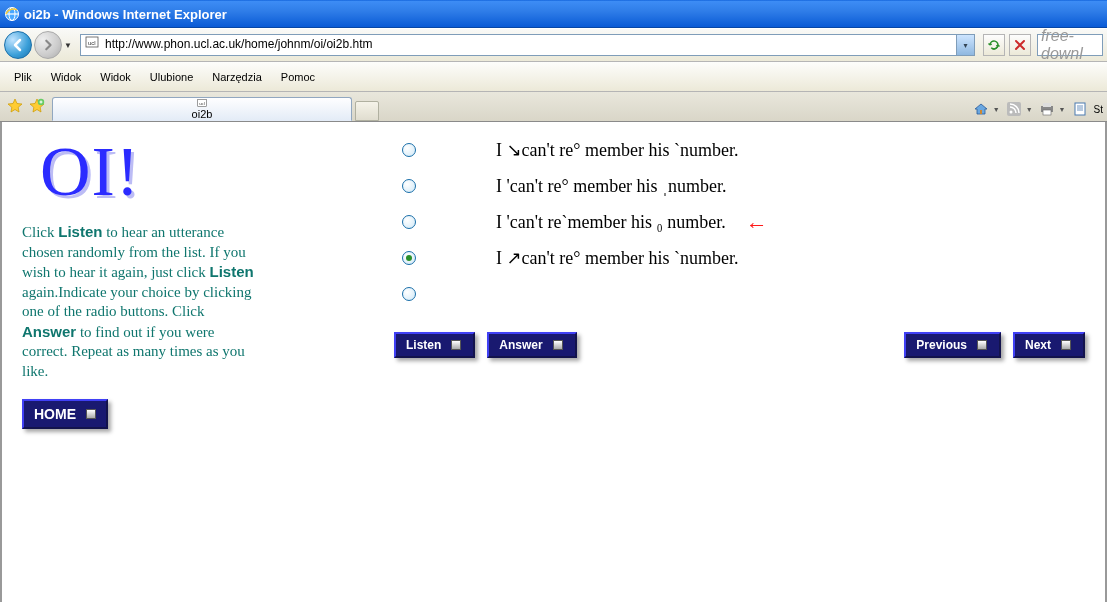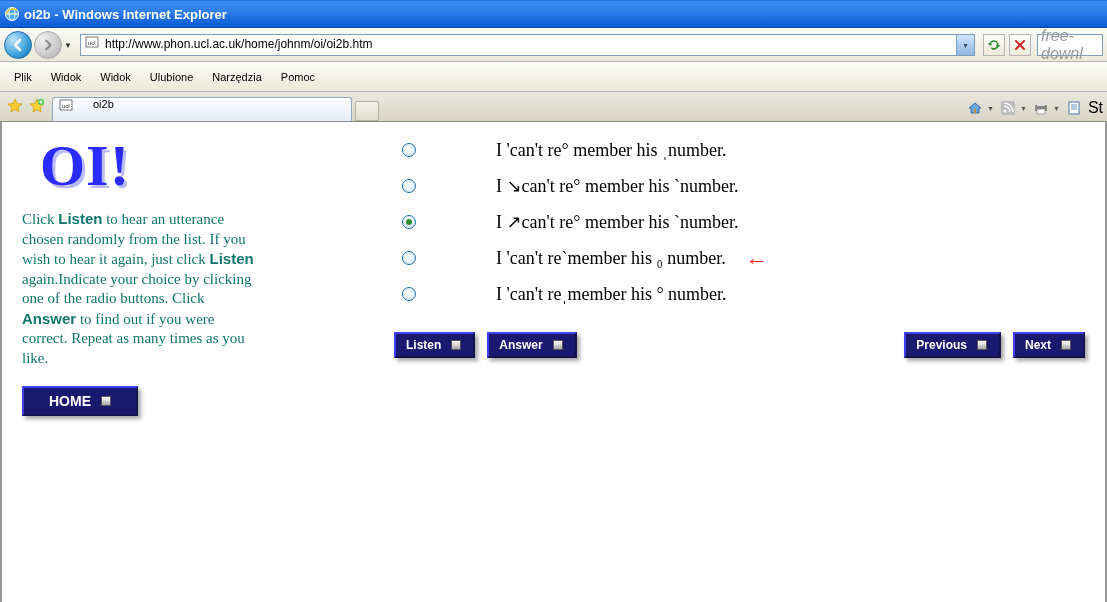--- a/index.html
+++ b/index.html
@@ -22,33 +22,33 @@
 .sq-btn { width: 22px; height: 22px; border: 1px solid #b5b5b5; background: linear-gradient(#fdfdfd,#ece9d8); display:flex;align-items:center;justify-content:center; margin-left:2px; }
 .search-box { width: 66px; height: 22px; border:1px solid #7f9db9; background:#fff; margin-left:4px; display:flex; align-items:center; padding:0 3px; color:#999; font-style:italic; font-size:16px; }
 
 
 .menubar { height: 30px; background: linear-gradient(#fdfdfb, #ece9d8); border-bottom:1px solid #b5b5b5; display:flex; align-items:center; padding: 0 6px; gap: 3px; }
 .menubar span { padding: 2px 8px; font-size: 11px; }
 
 
 .tabbar { height: 30px; background: linear-gradient(#e9e7dc,#d9d6c8); border-bottom:1px solid #8a8a8a; display:flex; align-items:flex-end; padding: 0 4px; }
 .fav-ico { width:18px;height:18px; margin: 0 2px 6px 2px; display:flex;align-items:center;justify-content:center; }
-.tab { height: 24px; min-width: 300px; background: linear-gradient(#fefeff,#e4ecf7); border:1px solid #91a7c0; border-bottom:1px solid #e4ecf7; border-radius: 3px 3px 0 0; display:flex; padding:0 6px; gap:20px; font-size:11px; margin-left:4px; }
+.tab { height: 24px; min-width: 300px; background: linear-gradient(#fefeff,#e4ecf7); border:1px solid #91a7c0; border-bottom:1px solid #e4ecf7; border-radius: 3px 3px 0 0; display:flex; align-items:center; padding:0 6px; gap:0; font-size:11px; margin-left:4px;flex-direction:column; }
 .newtab { width: 24px; height:20px; border:1px solid #b0b0a0; background:linear-gradient(#f5f3e9,#e0ddcf); border-radius:2px 2px 0 0; margin-left:3px; margin-bottom:0; }
 .rt-tools { margin-left:auto; display:flex; align-items:center; gap:6px; padding-bottom:4px; }
 .rt-tools .ti { width:16px;height:16px; display:flex;align-items:center;justify-content:center; }
 .rt-tools .dd { font-size:7px; color:#555; margin-left:-2px; }
 
 
 .page { display:flex; padding: 10px 20px; background:#fff; height: calc(602px - 28px - 34px - 22px - 30px); border-left:2px solid #999; border-right:2px solid #999;}
 .leftcol { width: 240px; }
-.logo { font-family: Georgia, "Times New Roman", serif; font-weight: bold; font-size: 58px; color: #2b2bff; text-shadow: 3px 3px 0 #bcbcf5; letter-spacing: 1px; margin: 0 0 10px 18px; }
+.logo { font-family: Georgia, "Times New Roman", serif; font-weight: normal; font-size: 70px; color: #2b2bff; text-shadow: 3px 3px 0 #bcbcf5; letter-spacing: 1px; margin: 0 0 10px 18px; }
 .instructions { color: #0f766e; font-family: Georgia, "Times New Roman", serif; font-size: 15px; line-height: 1.3; }
 .instructions b { font-weight: bold; }
-.home-btn { margin-top: 18px; display:inline-flex; align-items:center; background:#191970; color:#fff; font-weight:bold; font-size:14px; padding:5px 25px; border:2px outset #2a2aa0; box-shadow: 3px 3px 4px rgba(0,0,0,0.35); font-family: Arial, sans-serif; gap:10px; }
+.home-btn { margin-top: 18px; display:inline-flex; align-items:center; background:#191970; color:#fff; font-weight:bold; font-size:14px; padding:5px 10px; border:2px outset #2a2aa0; box-shadow: 3px 3px 4px rgba(0,0,0,0.35); font-family: Arial, sans-serif; gap:10px; }
 .btn-sq { width:10px;height:10px;background:linear-gradient(#fff,#aaa);border:1px solid #555; }
 
 .rightcol { flex:1; padding-left: 140px; }
 .opt-row { display:flex; align-items:center; height: 36px; }
 .radio { width:14px;height:14px;border:1px solid #1a6fa9;border-radius:50%;background:radial-gradient(circle at 35% 35%,#fff,#cfe8f7); margin-right:80px; position:relative; cursor:pointer;}
 .radio.sel::after { content:""; position:absolute; left:3px; top:3px; width:6px;height:6px;border-radius:50%; background:#2a8f2a; }
 .opt-text { font-family: Georgia, "Times New Roman", serif; font-size: 18px; }
 .arrow { color:#ff1a1a; font-size:22px; font-weight:bold; margin-left:20px; }
 
 .btnrow { display:flex; gap:12px; margin-top:20px; margin-left:-8px;}
@@ -160,55 +160,54 @@
           <rect x="4" y="8" width="8" height="5" fill="#fff" stroke="#666" stroke-width="0.6"></rect>
         </svg>
       </div>
       <span class="dd">▼</span>
     <div class="ti">
         <svg width="14" height="14" viewBox="0 0 14 14">
           <rect x="2" y="1" width="10" height="12" fill="#fff" stroke="#4a7ab0" stroke-width="1"></rect>
           <path d="M4 4h6M4 6h6M4 8h6" stroke="#4a7ab0" stroke-width="0.8"></path>
         </svg>
       </div>
-    <span style="font-size:16px;">St</span>
+    <span style="font-size:10px;">St</span>
   </div>
 </div>
 
 <div class="page">
   <div class="leftcol">
     <div class="logo">OI!</div>
     <div class="instructions" id="instructions">Click <b>Listen</b> to hear an utterance chosen randomly from the list. If you wish to hear it again, just click <b>Listen</b> again.Indicate your choice by clicking one of the radio buttons. Click <b>Answer</b> to find out if you were correct. Repeat as many times as you like.</div>
     <div class="home-btn">
       <span>HOME</span>
       <span class="btn-sq"></span>
     </div>
   </div>
   <div class="rightcol">
     <div id="options">
         <div class="opt-row">
           <div class="radio"></div>
+          <div class="opt-text">I ↘can't re° member his ˋnumber.</div>
+        </div>
+        <div class="opt-row">
+          <div class="radio"></div>
           <div class="opt-text">I 'can't re° member his ˌnumber.</div>
         </div>
         <div class="opt-row">
           <div class="radio"></div>
-          <div class="opt-text">I ↘can't re° member his ˋnumber.</div>
+          <div class="opt-text">I 'can't reˋmember his ₀ number.</div>
+          <span class="arrow">←</span>
         </div>
         <div class="opt-row">
           <div class="radio sel"></div>
           <div class="opt-text">I ↗can't re° member his ˋnumber.</div>
         </div>
         <div class="opt-row">
           <div class="radio"></div>
-          <div class="opt-text">I 'can't reˋmember his ₀ number.</div>
-          <span class="arrow">←</span>
-        </div>
-        <div class="opt-row">
-          <div class="radio"></div>
-          <div class="opt-text">I 'can't reˌmember his ° number.</div>
         </div>
       </div>
     <div class="btnrow">
       <div class="app-btn">
           <span>Listen</span>
           <span class="btn-sq"></span>
         </div>
       <div class="app-btn">
           <span>Answer</span>
           <span class="btn-sq"></span>

